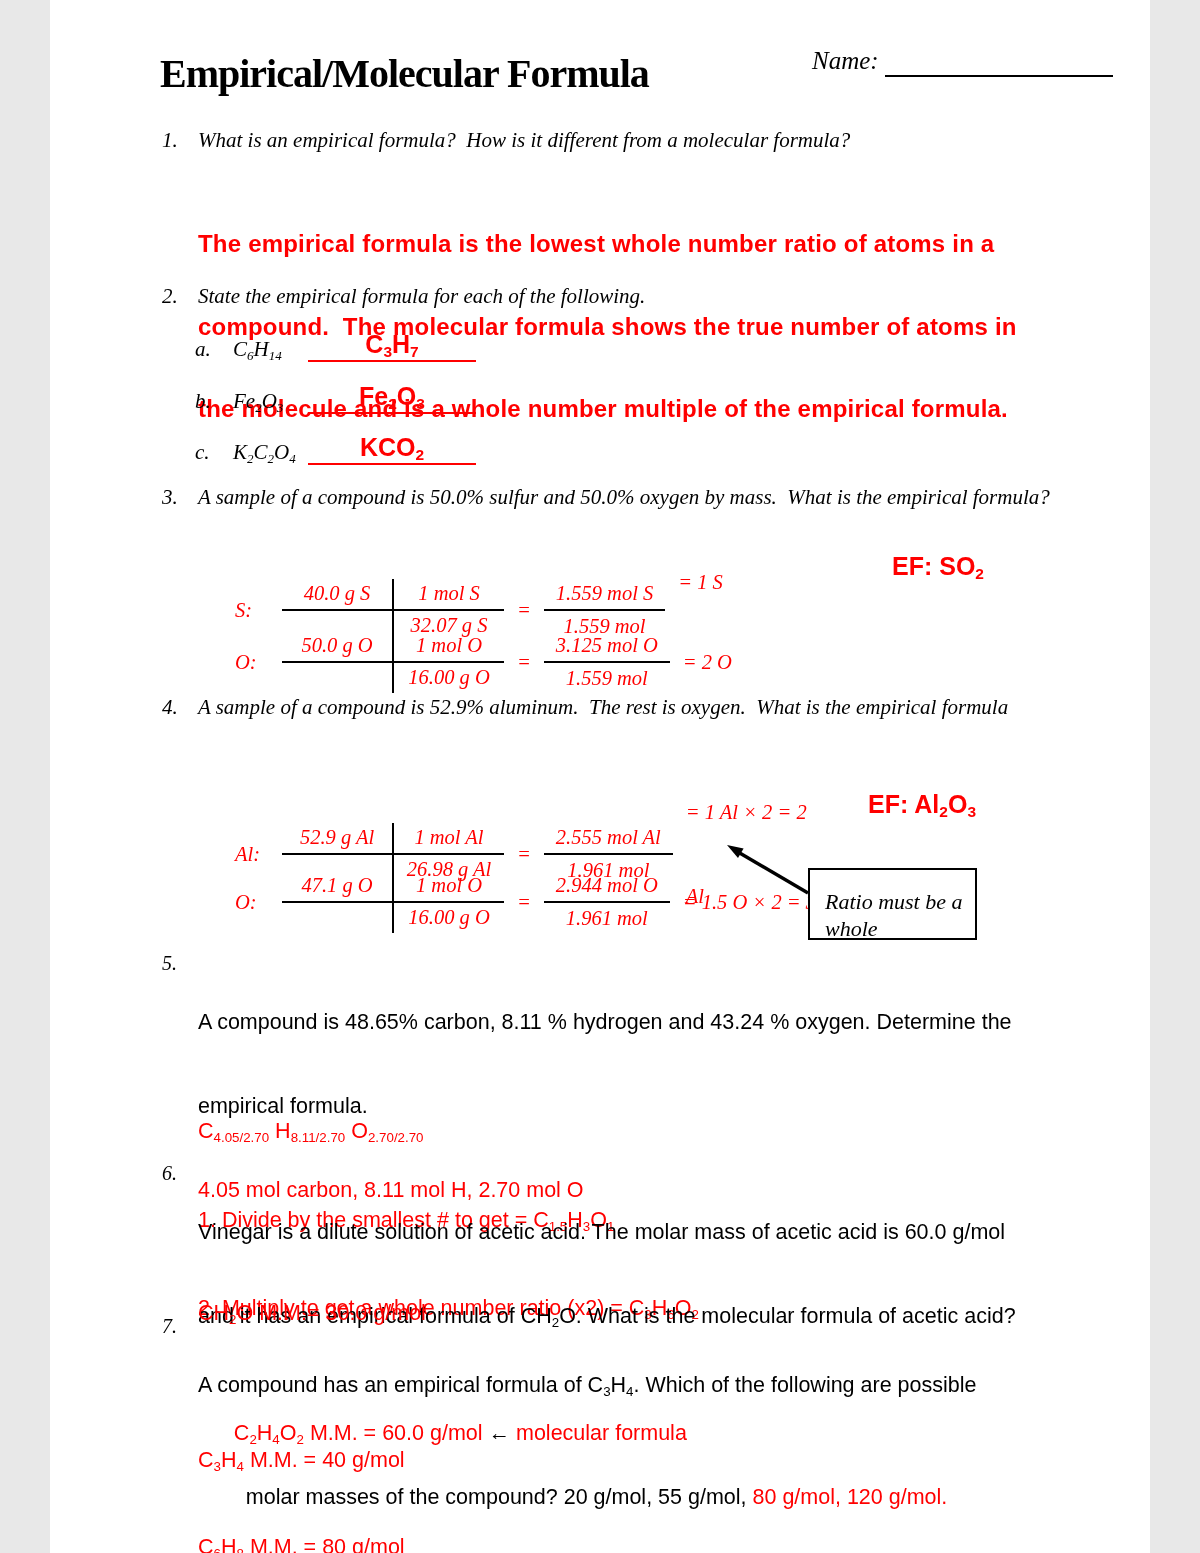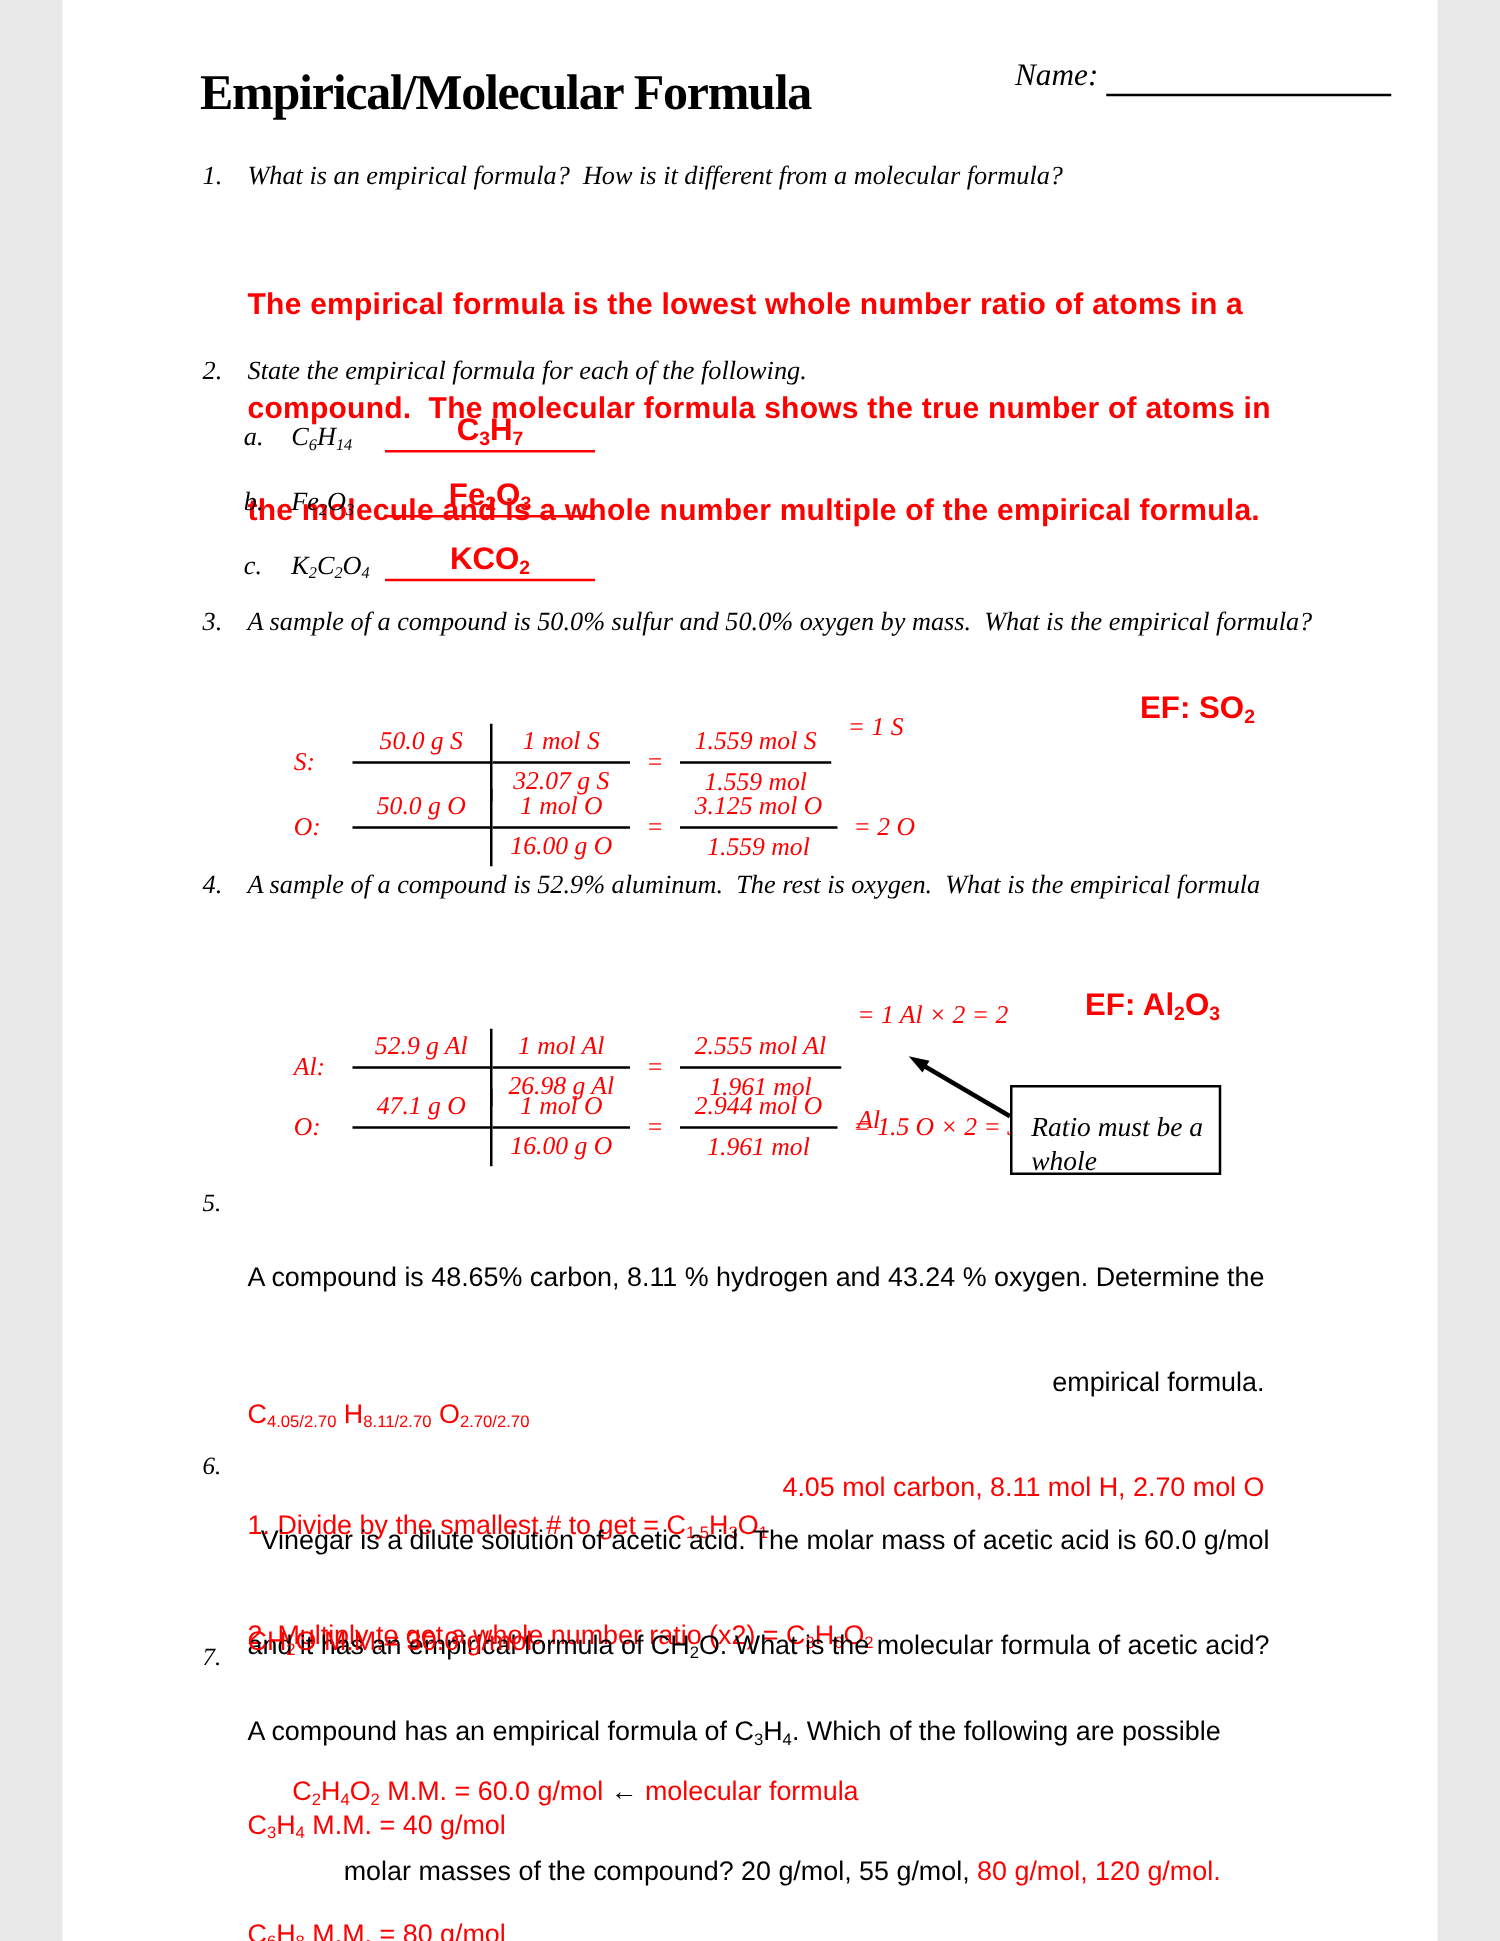--- a/index.html
+++ b/index.html
@@ -21,21 +21,21 @@
   .blank.date{width:148px;}
 
   
   .q{display:flex;font:italic 21px "Liberation Serif", serif;}
   .q .qnum{width:36px;flex:none;}
   .q .qtext{white-space:pre-wrap;}
 
   
   .qs{display:flex;}
   .qs .qnum{width:36px;flex:none;font:italic 20px "Liberation Serif", serif;}
-  .qs .qbody{font:21.5px "Liberation Sans", sans-serif;line-height:28px;white-space:pre-wrap;text-align:right;}
+  .qs .qbody{font:21.5px "Liberation Sans", sans-serif;line-height:28px;white-space:pre-wrap;}
 
   .red{color:#ff0000;}
   .black{color:#000000;}
 
   
   .bigans{
     color:#ff0000;font:bold 24px "Liberation Sans", sans-serif;
     line-height:27.5px;white-space:pre-wrap;letter-spacing:0.2px;
   }
 
@@ -123,40 +123,40 @@
 
   <div class="abs q" style="left:112px;top:485px">
     <span class="qnum">3.</span>
     <span class="qtext">A sample of a compound is 50.0% sulfur and 50.0% oxygen by mass.  What is the empirical formula?</span>
   </div>
 
   <div class="abs work" style="left:185px;top:512px">
     <span class="wlabel">S:</span>
     <div class="rail">
       <div class="col c1">
-        <span class="cell top">50.0 g S</span>
+        <span class="cell top">40.0 g S</span>
         <span class="cell"></span>
       </div>
       <div class="col c2">
         <span class="cell top">1 mol S</span>
         <span class="cell">32.07 g S</span>
       </div>
     </div>
     <span>=</span>
     <div class="frac">
       <span class="num">1.559 mol S</span>
       <span class="den">1.559 mol</span>
     </div>
     <div class="result">
       <div>= 1 S</div>
       <div></div>
     </div>
   </div>
 
-  <div class="abs ef" style="left:862px;top:552px">EF: SO<sub>2</sub></div>
+  <div class="abs ef" style="left:842px;top:552px">EF: SO<sub>2</sub></div>
 
   <div class="abs work" style="left:185px;top:592px">
     <span class="wlabel">O:</span>
     <div class="rail">
       <div class="col c1">
         <span class="cell top">50.0 g O</span>
         <span class="cell"></span>
       </div>
       <div class="col c2">
         <span class="cell top">1 mol O</span>

